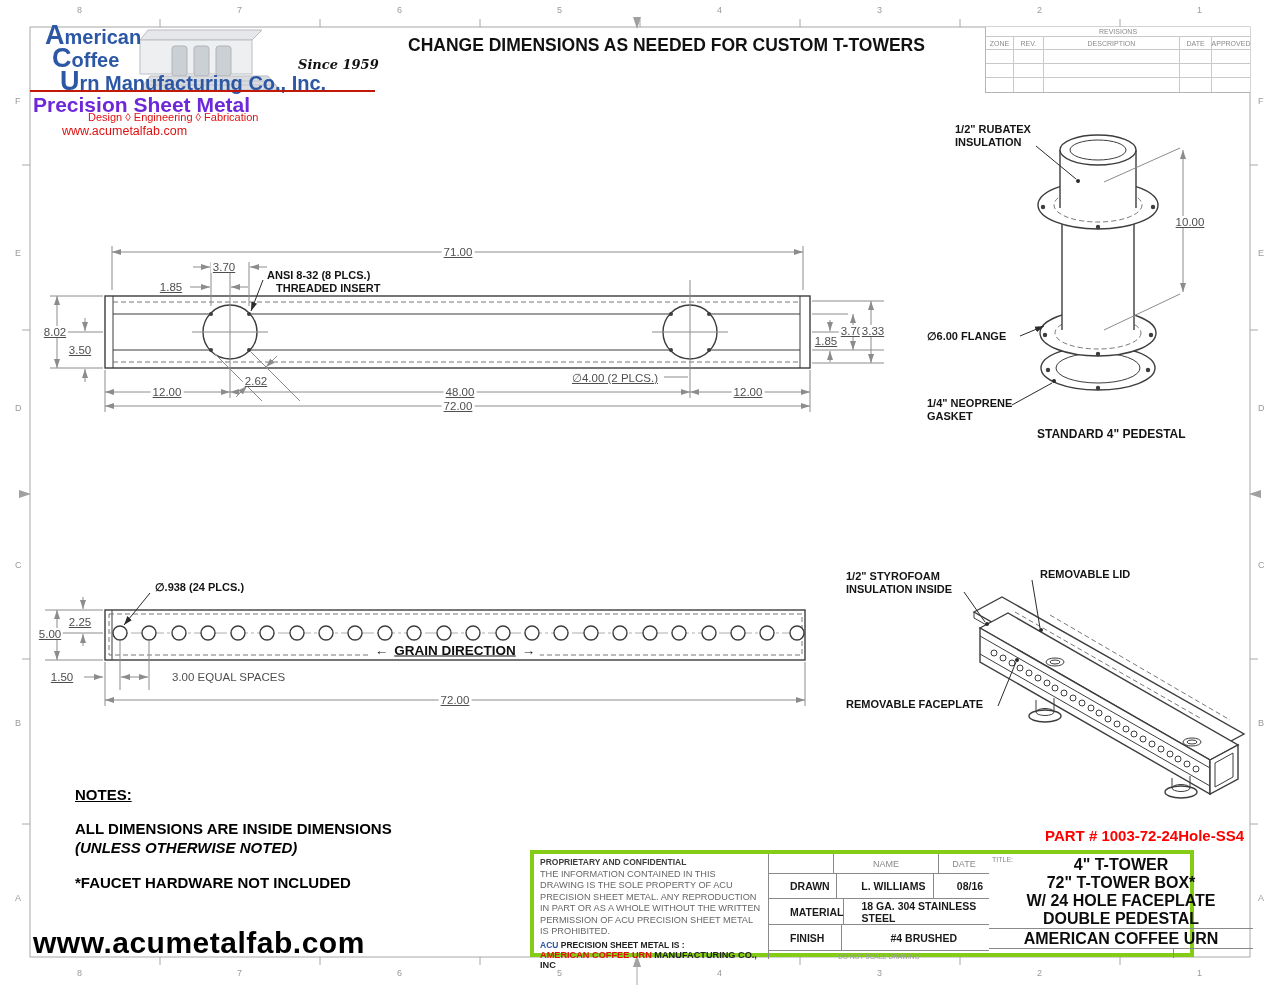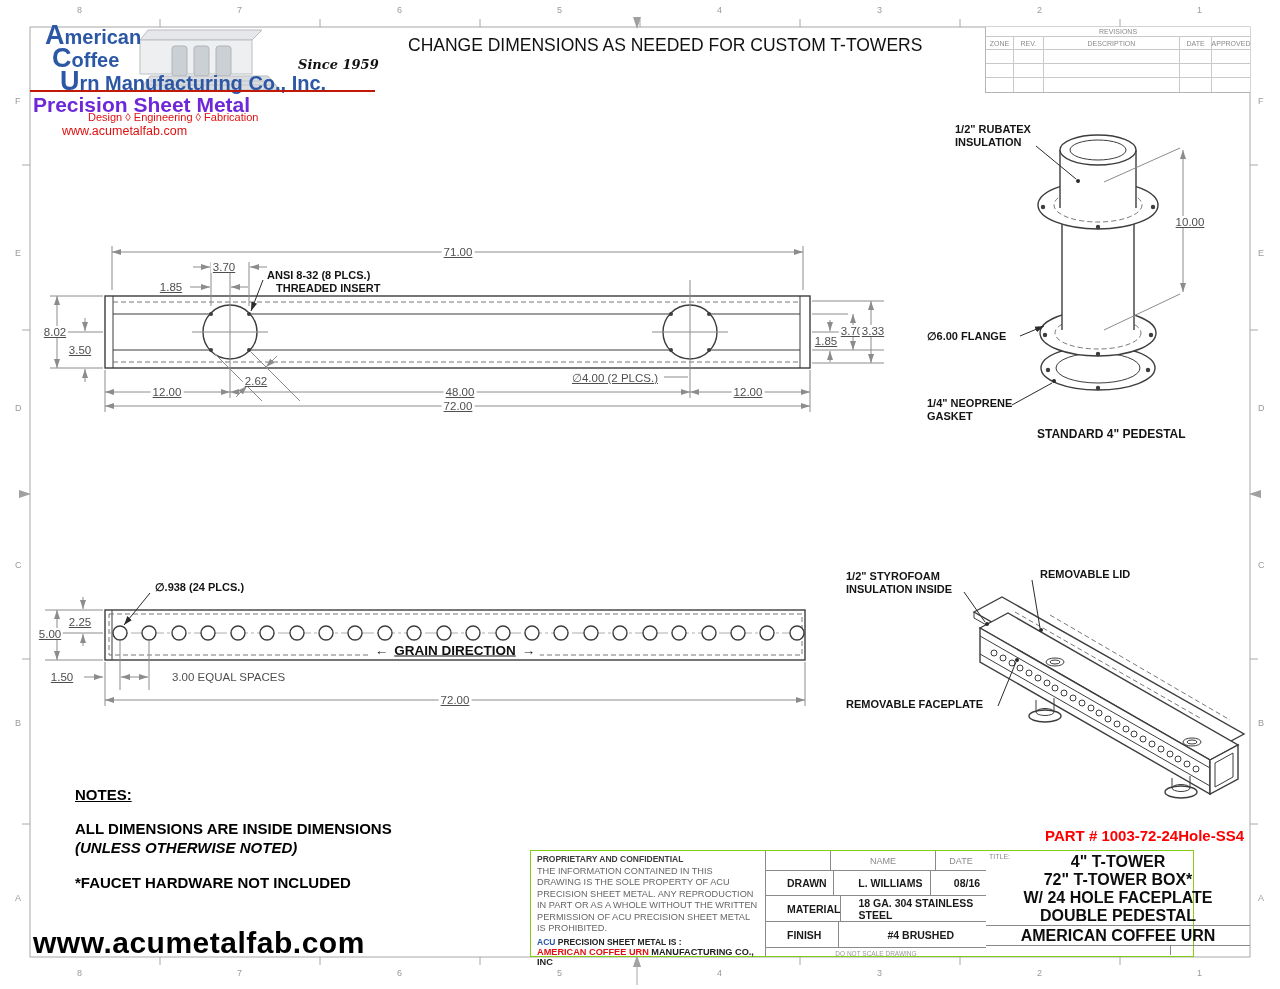--- a/index.html
+++ b/index.html
@@ -38,40 +38,40 @@
   
   .logoline { position:absolute; color:#2b57a5; font-weight:bold; line-height:1; white-space:nowrap; z-index:2; }
   .logoline .big { font-size:27px; }
   .logoline .rest{ font-size:20px; }
   .since { position:absolute; font-family:"DejaVu Serif", serif; font-style:italic; font-weight:bold;
            font-size:13px; color:#111; z-index:2; }
   .redrule { position:absolute; left:30px; top:90px; width:345px; height:2px; background:#c21807; z-index:2; }
   .tagline { position:absolute; color:#6d28d9; font-weight:bold; font-size:21px; white-space:nowrap; z-index:2; }
   .services{ position:absolute; color:#e01010; font-size:11px; white-space:nowrap; z-index:2; }
   .weblink { position:absolute; color:#e01010; font-size:12.5px; white-space:nowrap; z-index:2; }
-  .heading { position:absolute; left:408px; top:35px; font-weight:normal; font-size:17.5px; color:#111;
+  .heading { position:absolute; left:408px; top:35px; font-weight:bold; font-size:17.5px; color:#111;
              white-space:nowrap; z-index:2; }
   .footer-url { position:absolute; left:33px; top:926px; font-weight:bold; font-size:30px; color:#000;
                 letter-spacing:0.5px; z-index:2; }
   .partnum { position:absolute; right:36px; top:827px; font-weight:bold; font-size:15px; color:#ff0000;
              white-space:nowrap; z-index:2; }
   
   .rev { position:absolute; left:985px; top:27px; width:265px; z-index:2; font-size:7px; color:#8a8a8a;
          border-left:1px solid #b5b5b5; border-bottom:1px solid #b5b5b5; background:#fff; }
   .rev .trow { display:flex; border-bottom:1px solid #c9c9c9; }
   .rev .trow:last-child { border-bottom:none; }
   .rev .ttl { justify-content:center; align-items:center; height:10px; }
   .rev .hc, .rev .bc { border-right:1px solid #c9c9c9; display:flex; justify-content:center; align-items:center; }
   .rev .hc:last-child, .rev .bc:last-child { border-right:none; }
   .rev .h { height:13px; }
   .rev .b { height:14px; }
   .c-zone{width:28px;} .c-rev{width:30px;} .c-desc{width:137px;} .c-date{width:32px;} .c-appr{width:38px;}
   
   .tblock { position:absolute; left:530px; top:850px; width:664px; height:107px;
-            border:1px solid #84cc16; background:#fff; z-index:2; }
+            border:4px solid #84cc16; background:#fff; z-index:2; }
   .tb-prop { position:absolute; left:0; top:0; width:235px; height:105px; border-right:1px solid #8a8a8a;
              padding:3px 6px 2px 6px; }
   .tb-prop .ph { font-size:8.5px; font-weight:bold; color:#3c3c3c; margin-bottom:2px; }
   .tb-prop .pb { font-size:9.2px; color:#666; line-height:1.24; }
   .tb-own1 { font-size:8.5px; font-weight:bold; margin-top:3px; color:#222; }
   .tb-own1 .blue { color:#2b57a5; }
   .tb-own2 { font-size:9.2px; font-weight:bold; color:#222; }
   .tb-own2 .red { color:#e01010; }
   .tb-mid { position:absolute; left:235px; top:0; width:220px; height:105px; }
   .tb-row { display:flex; border-bottom:1px solid #8a8a8a; }

